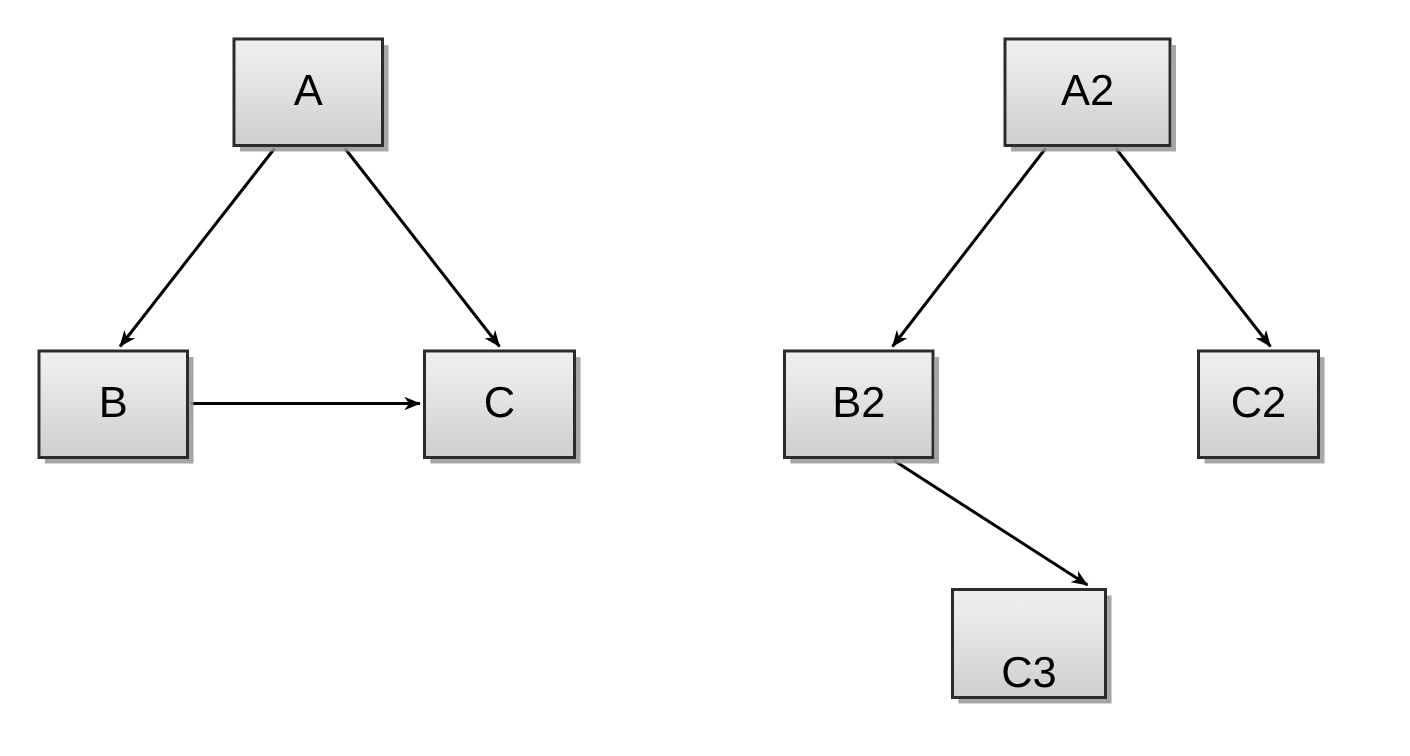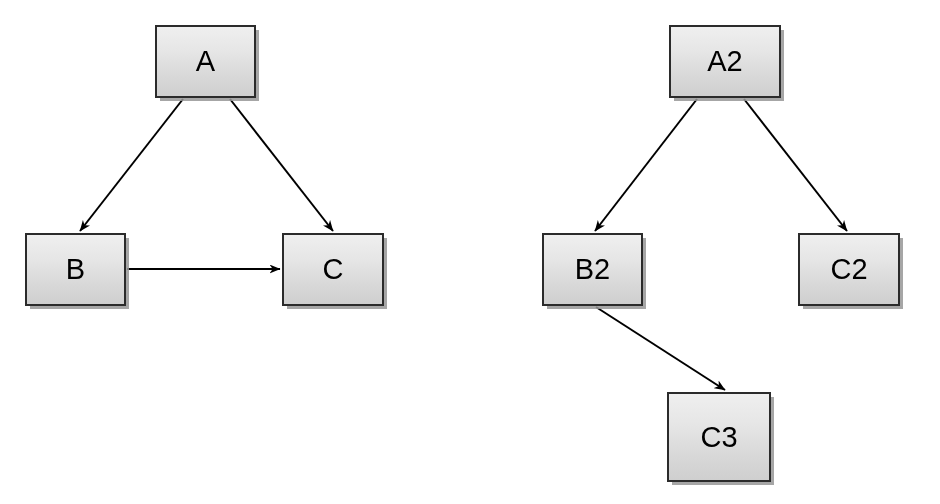--- a/index.html
+++ b/index.html
@@ -70,23 +70,23 @@
       </div>
       <div class="node" style="left: 25px; top: 233px; width: 101px; height: 73px;">
         <span class="node-label">B</span>
       </div>
       <div class="node" style="left: 282px; top: 233px; width: 102px; height: 73px;">
         <span class="node-label">C</span>
       </div>
       <div class="node" style="left: 669px; top: 25px; width: 112px; height: 73px;">
         <span class="node-label">A2</span>
       </div>
-      <div class="node" style="left: 542px; top: 233px; width: 101px; height: 73px;">
+      <div class="node" style="left: 522px; top: 233px; width: 101px; height: 73px;">
         <span class="node-label">B2</span>
       </div>
-      <div class="node" style="left: 798px; top: 233px; width: 102px; height: 73px;">
+      <div class="node" style="left: 798px; top: 233px; width: 82px; height: 73px;">
         <span class="node-label">C2</span>
       </div>
-      <div class="node" style="left: 667px; top: 392px; width: 104px; height: 90px;">
+      <div class="node" style="left: 634px; top: 392px; width: 104px; height: 74px; align-items: flex-end;">
         <span class="node-label">C3</span>
       </div>
     </div>
 </div>
 
 </body></html>

